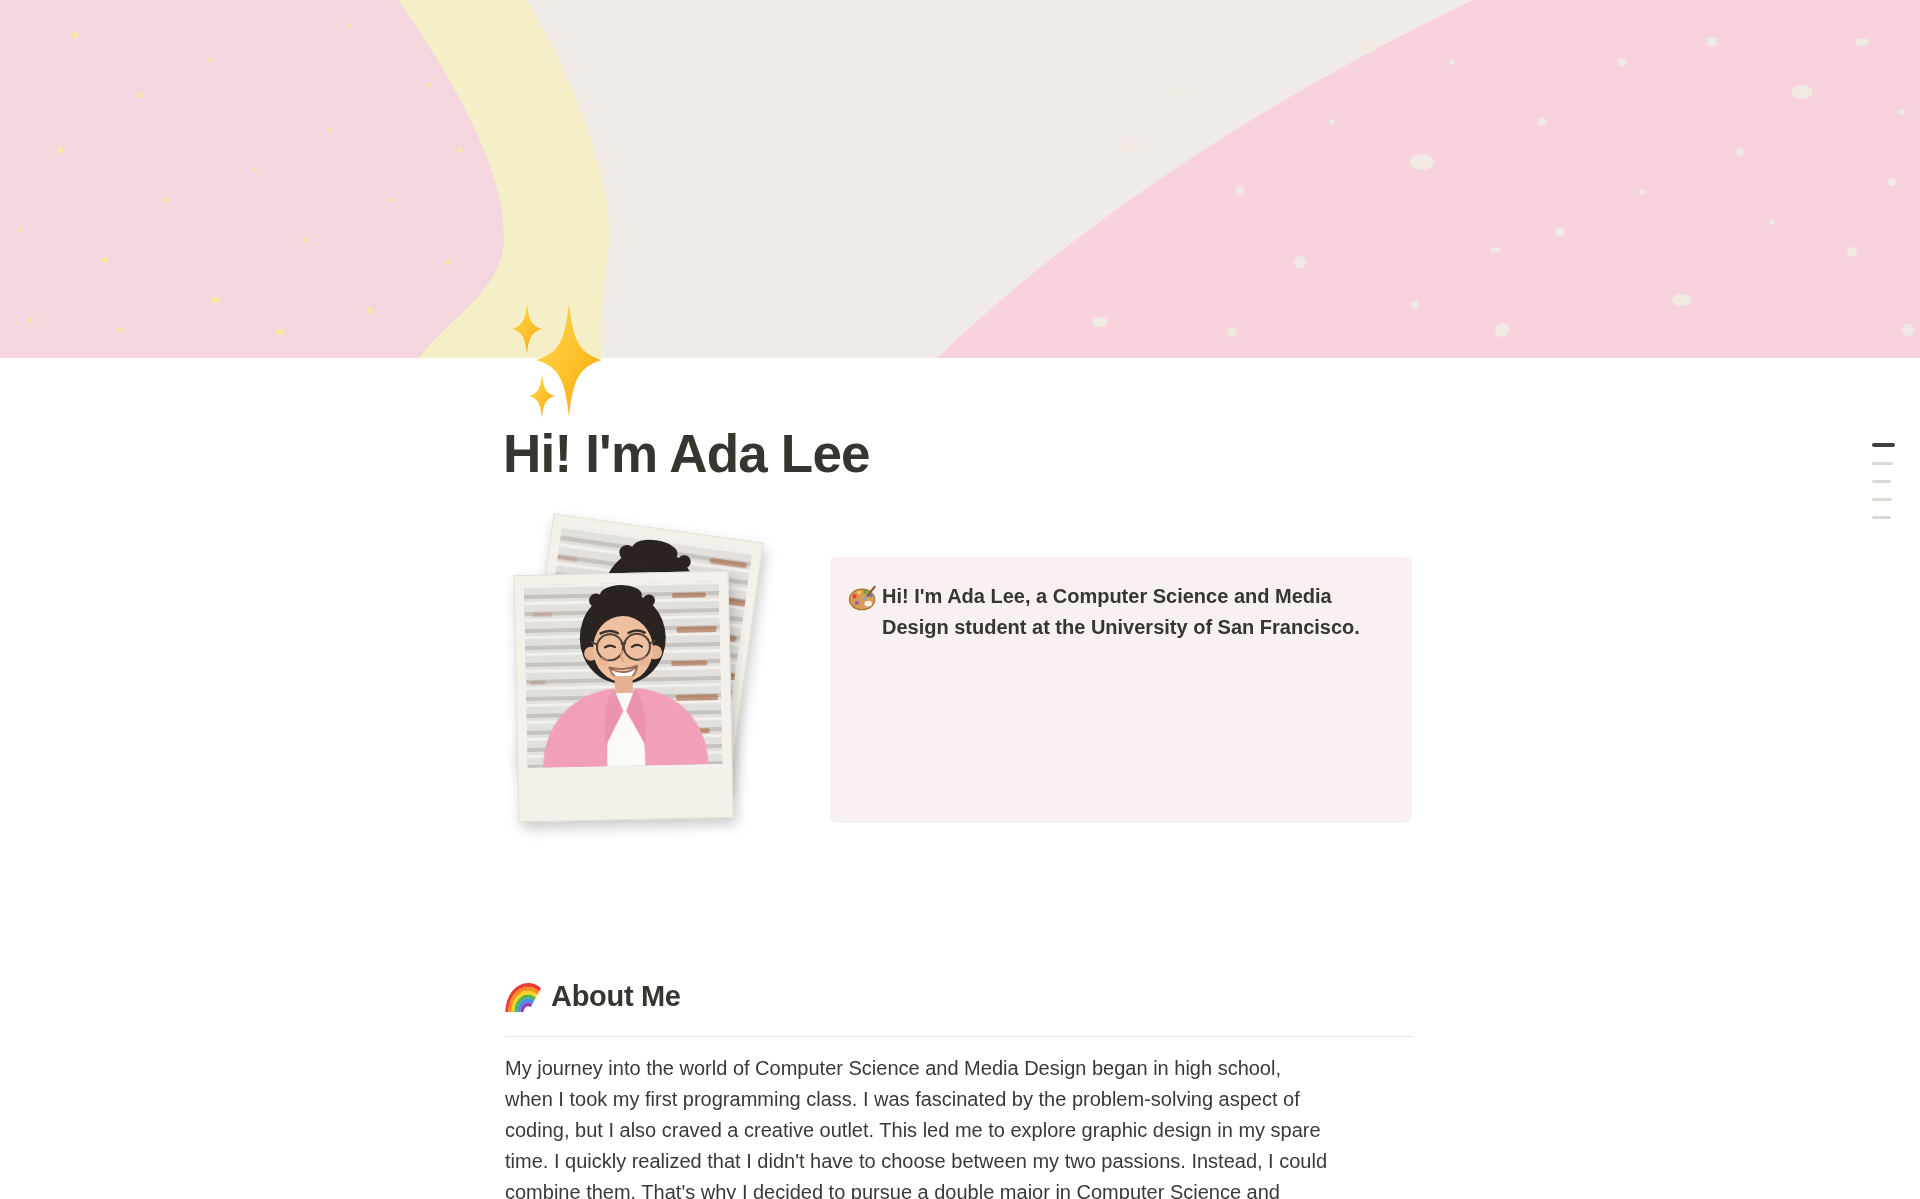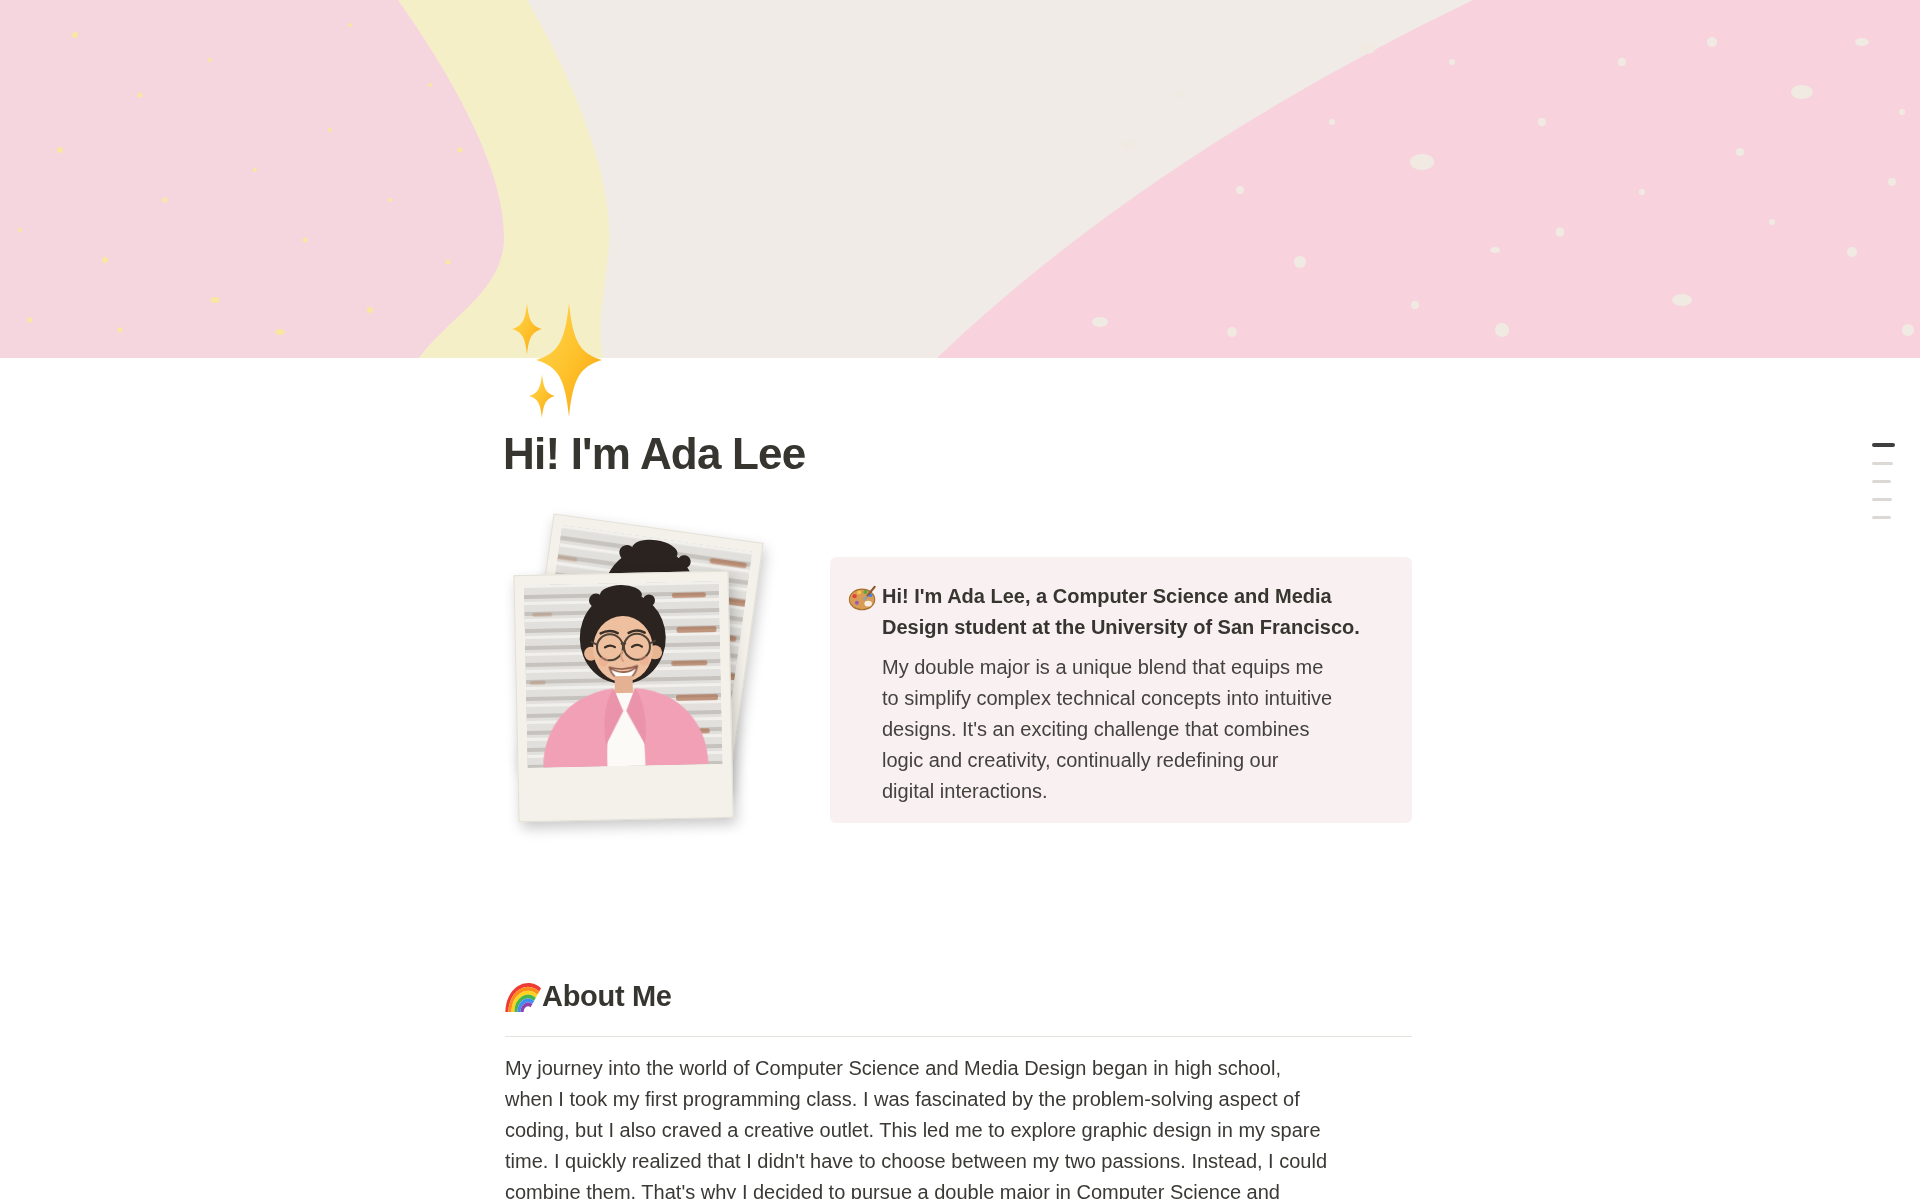--- a/index.html
+++ b/index.html
@@ -9,21 +9,21 @@
 
   
   .cover { position:absolute; left:0; top:0; width:1920px; height:358px; overflow:hidden; }
   .cover svg { display:block; }
 
   
   .page-icon { position:absolute; left:506px; top:300px; width:105px; height:120px; z-index:3; cursor:pointer; }
 
   
   .page-title { position:absolute; left:503px; top:424px; width:950px;
-    font-size:44px; line-height:60px; font-weight:700; letter-spacing:-0.8px; color:#37352f; }
+    font-size:53px; line-height:60px; font-weight:700; letter-spacing:-0.8px; color:#37352f; }
 
   
   .columns { position:absolute; left:505px; top:524px; width:907px; height:312px; }
 
   .polaroids { position:absolute; left:0; top:0; width:325px; height:312px; }
   .polaroid { position:absolute; background:#f3f1ea; border:1px solid #e3e0d6;
     box-shadow:3px 6px 14px rgba(0,0,0,0.22); }
   .polaroid .photo-area { position:absolute; left:9px; top:9px; right:9px; overflow:hidden;
     box-shadow:inset 0 0 0 1px rgba(0,0,0,0.08); }
   .polaroid-back  { left:30px; top:3px;  width:212px; height:253px; transform:rotate(8deg); }
@@ -33,21 +33,21 @@
 
   .callout { position:absolute; left:325px; top:33px; width:582px; min-height:266px;
     background:#f9f0f2; border-radius:6px; padding:24px 24px 16px 18px;
     display:flex; gap:4px; align-items:flex-start; }
   .callout-icon { flex:0 0 30px; width:30px; height:30px; margin-top:2px; }
   .callout-text { flex:1; font-size:20px; line-height:31px; }
   .callout-bold { font-weight:700; color:#37352f; white-space:pre-line; }
   .callout-body { margin-top:9px; color:#44423d; white-space:pre-line; }
 
   
-  .about-heading { position:absolute; left:505px; top:979px; display:flex; align-items:flex-end; }
+  .about-heading { position:absolute; left:505px; top:979px; display:flex; align-items:flex-end; gap:9px; }
   .about-heading .h-icon { width:37px; height:32px; }
   .about-heading h2 { font-size:29px; line-height:34px; font-weight:700; color:#37352f; letter-spacing:-0.3px; }
   .divider { position:absolute; left:505px; top:1036px; width:907px; height:1px; background:#e6e3de; }
   .about-paragraph { position:absolute; left:505px; top:1053px; width:920px;
     font-size:20px; line-height:31px; color:#3b3935; white-space:pre-line; }
 
   
   .toc { position:absolute; left:1872px; top:443px; width:24px; height:80px; }
   .toc .toc-line { position:absolute; left:0; border-radius:2px; background:#dcd9d5; height:2.5px; cursor:pointer; }
   .toc .toc-line:nth-child(1) { top:0;    width:23px; height:3.5px; background:#3f3f3f; }
@@ -235,25 +235,20 @@
           <circle cx="18.5" cy="9.5" r="2.1" fill="#57a64a"></circle>
           <circle cx="24" cy="13" r="2.1" fill="#4285f4"></circle>
           <circle cx="9.5" cy="21" r="2.1" fill="#9b59b6"></circle>
           <path d="M28.5,4 L18,17" stroke="#8d5a2b" stroke-width="2.2" stroke-linecap="round"></path>
           <path d="M19.5,15 L17.5,17.5" stroke="#9aa0a6" stroke-width="3" stroke-linecap="round"></path>
         </svg>
       </div>
       <div class="callout-text">
         <div class="callout-bold">Hi! I'm Ada Lee, a Computer Science and Media
 Design student at the University of San Francisco.</div>
-        <div class="callout-body">My double major is a unique blend that equips me
-to simplify complex technical concepts into intuitive
-designs. It's an exciting challenge that combines
-logic and creativity, continually redefining our
-digital interactions.</div>
       </div>
     </div>
   </div>
 
   <div class="about-heading">
     <div class="h-icon">
       <svg width="37" height="32" viewBox="0 0 49 33" preserveAspectRatio="none">
         <g transform="translate(30.5,32)">
           <path d="M-30,0 A30,30 0 0 1 17.2,-24.6 L14.9,-21.3 A26,26 0 0 0 -26,0 Z" fill="#ef3b36"></path>
           <path d="M-26,0 A26,26 0 0 1 14.9,-21.3 L12.6,-18.0 A22,22 0 0 0 -22,0 Z" fill="#ff8c1a"></path>

